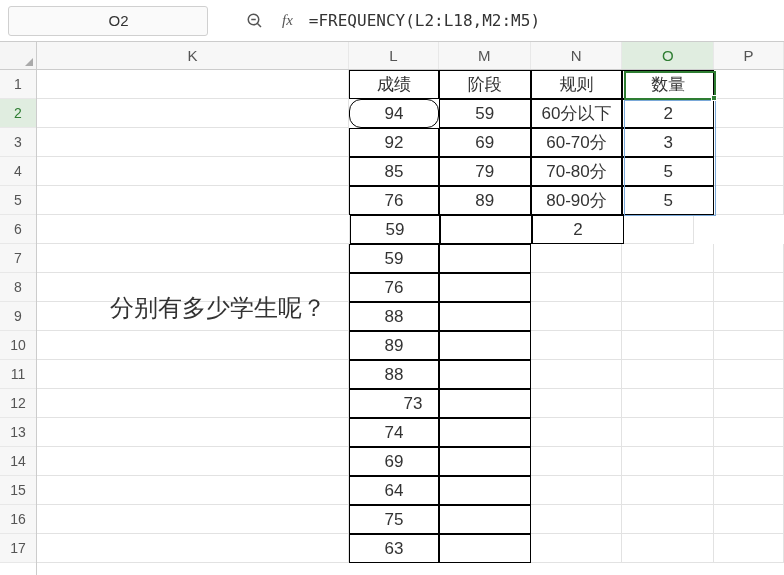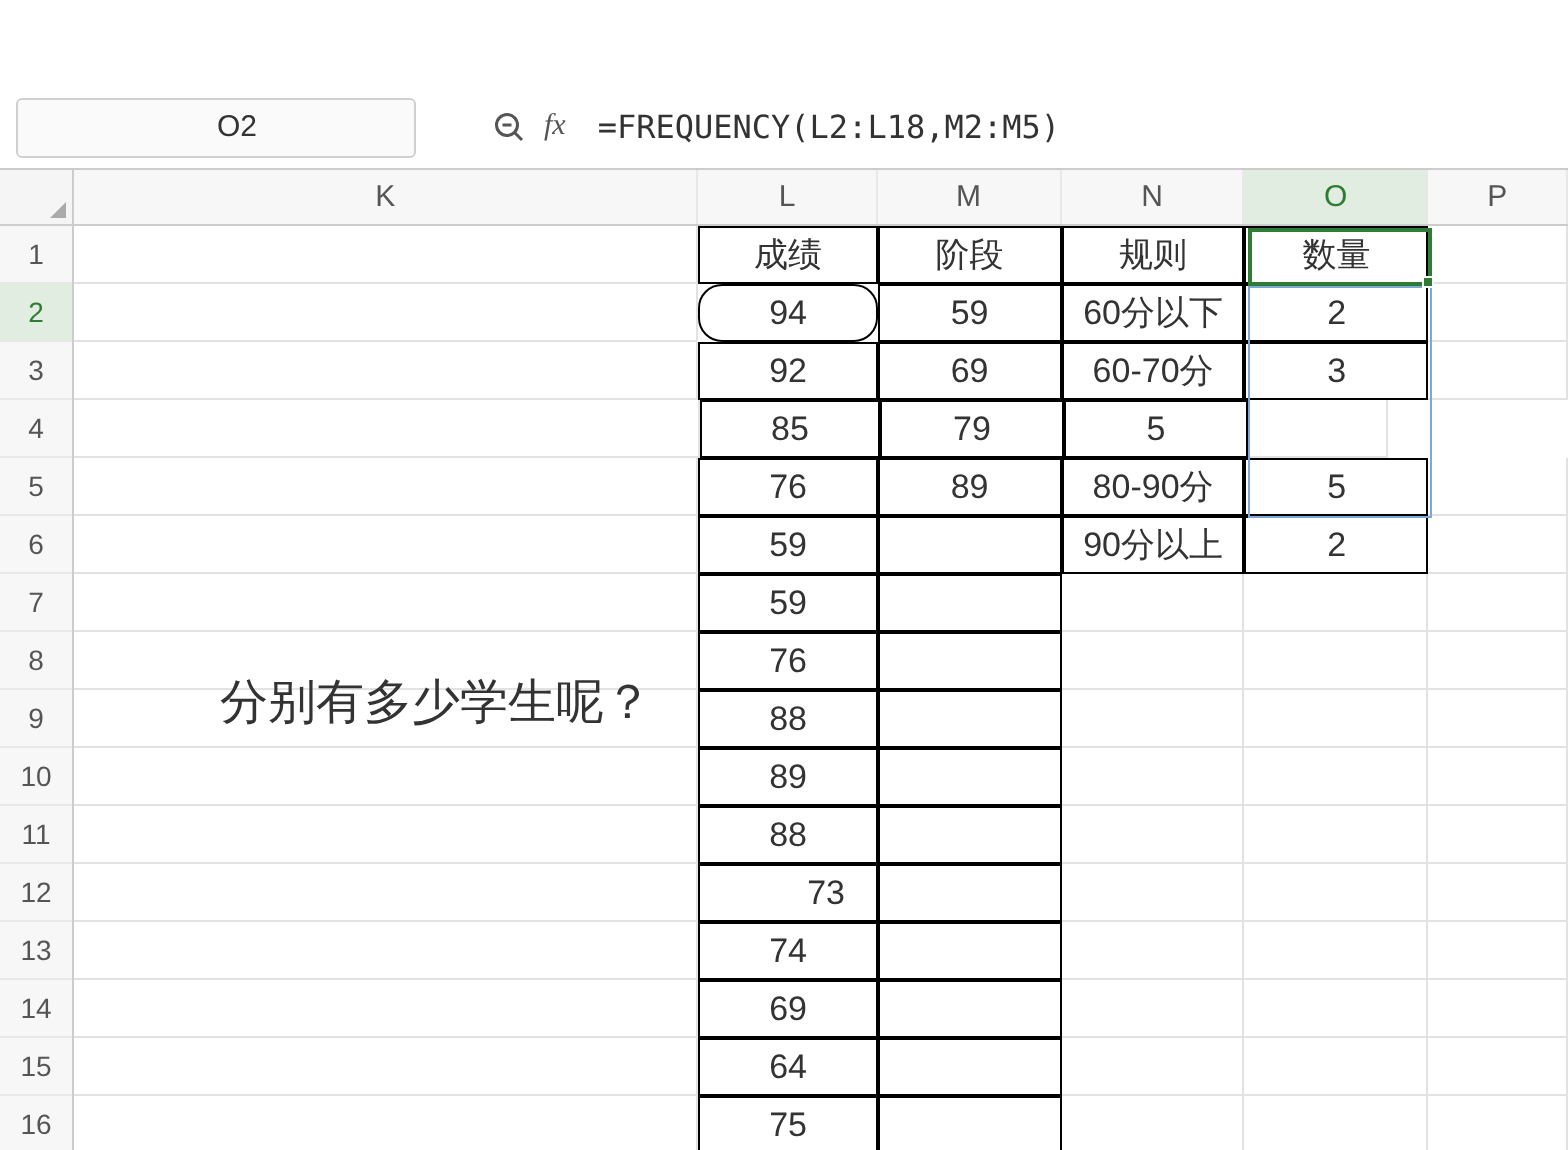--- a/index.html
+++ b/index.html
@@ -14,21 +14,20 @@
       height: 575px;
       overflow: hidden;
     }
     .formula-bar {
       display: flex;
       align-items: center;
       height: 42px;
       border-bottom: 1px solid #ccc;
       padding: 14px 8px;
       gap: 8px;
-      margin-top: 43px;
     }
     .name-box-wrapper {
       display: flex;
       align-items: center;
       border: 1px solid #d0d0d0;
       border-radius: 3px;
       background: #fafafa;
       width: 200px;
       height: 30px;
       padding: 0 10px;
@@ -44,21 +43,21 @@
       outline: none;
     }
     .dropdown-chevron {
       width: 12px;
       height: 12px;
       color: #666;
     }
     .toolbar-icons {
       display: flex;
       align-items: center;
-      gap: 8px;
+      gap: 18px;
       margin-left: 30px;
     }
     .toolbar-icon {
       width: 18px;
       height: 18px;
       color: #555;
       cursor: pointer;
     }
     .fx-label {
       font-style: italic;
@@ -286,36 +285,36 @@
           <div class="cell col-L" style="border-width: 1px; border-style: solid; border-color: rgb(0, 0, 0);">92</div>
           <div class="cell col-M" style="border-width: 1px; border-style: solid; border-color: rgb(0, 0, 0);">69</div>
           <div class="cell col-N" style="border-width: 1px; border-style: solid; border-color: rgb(0, 0, 0);">60-70分</div>
           <div class="cell col-O" style="border-width: 1px; border-style: solid; border-color: rgb(0, 0, 0);">3</div>
           <div class="cell col-P"></div>
         </div>
         <div class="grid-row">
           <div class="cell col-K"></div>
           <div class="cell col-L" style="border-width: 1px; border-style: solid; border-color: rgb(0, 0, 0);">85</div>
           <div class="cell col-M" style="border-width: 1px; border-style: solid; border-color: rgb(0, 0, 0);">79</div>
+          <div class="cell col-N" style="border-width: 1px; border-style: solid; border-color: rgb(0, 0, 0);">70-80分</div>
           <div class="cell col-O" style="border-width: 1px; border-style: solid; border-color: rgb(0, 0, 0);">5</div>
           <div class="cell col-P"></div>
         </div>
         <div class="grid-row">
           <div class="cell col-K"></div>
           <div class="cell col-L" style="border-width: 1px; border-style: solid; border-color: rgb(0, 0, 0);">76</div>
           <div class="cell col-M" style="border-width: 1px; border-style: solid; border-color: rgb(0, 0, 0);">89</div>
           <div class="cell col-N" style="border-width: 1px; border-style: solid; border-color: rgb(0, 0, 0);">80-90分</div>
           <div class="cell col-O" style="border-width: 1px; border-style: solid; border-color: rgb(0, 0, 0);">5</div>
           <div class="cell col-P"></div>
         </div>
         <div class="grid-row">
           <div class="cell col-K"></div>
           <div class="cell col-L" style="border-width: 1px; border-style: solid; border-color: rgb(0, 0, 0);">59</div>
           <div class="cell col-M" style="border-width: 1px; border-style: solid; border-color: rgb(0, 0, 0);"></div>
-          <div class="cell col-N" style="border-width: 1px; border-style: solid; border-color: rgb(0, 0, 0);">90分以上</div>
           <div class="cell col-O" style="border-width: 1px; border-style: solid; border-color: rgb(0, 0, 0);">2</div>
           <div class="cell col-P"></div>
         </div>
         <div class="grid-row">
           <div class="cell col-K"></div>
           <div class="cell col-L" style="border-width: 1px; border-style: solid; border-color: rgb(0, 0, 0);">59</div>
           <div class="cell col-M" style="border-width: 1px; border-style: solid; border-color: rgb(0, 0, 0);"></div>
           <div class="cell col-N"></div>
           <div class="cell col-O"></div>
           <div class="cell col-P"></div>

